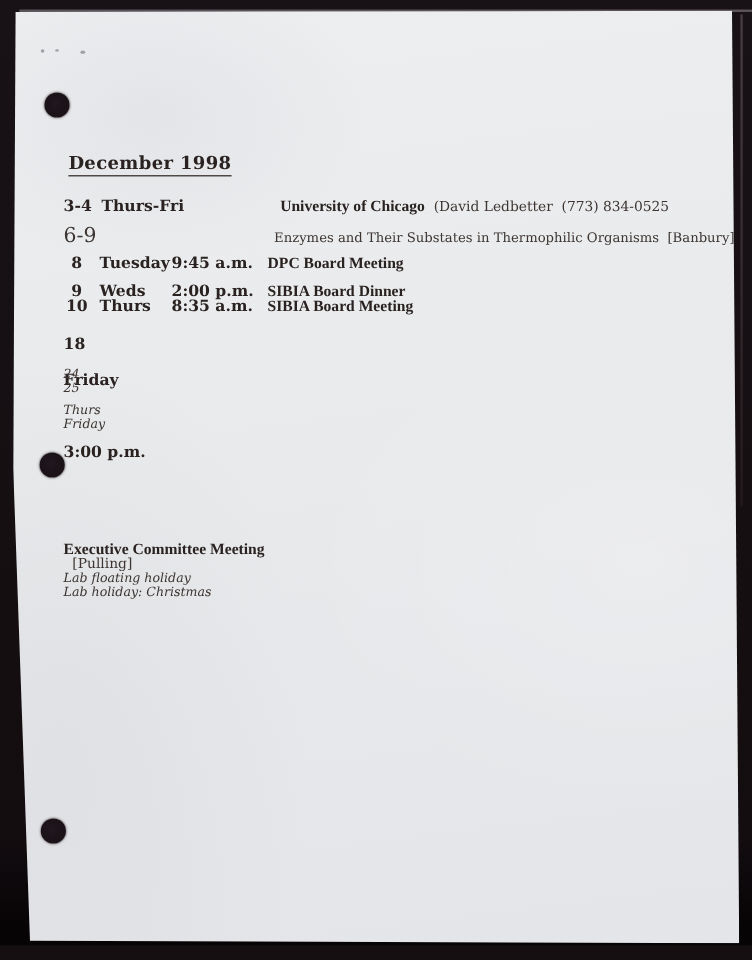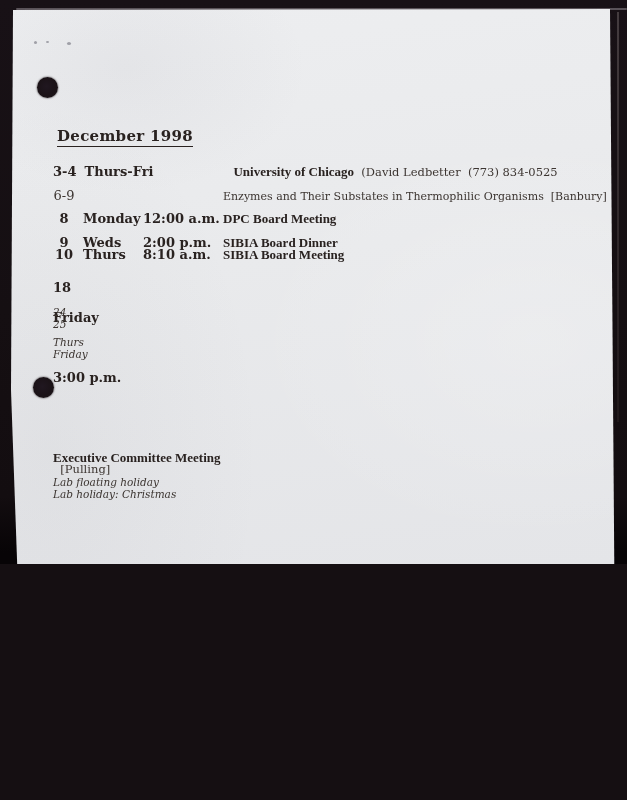--- a/index.html
+++ b/index.html
@@ -12,21 +12,21 @@
     --ink-soft: #3c3531;
     --hole: #1a1216;
   }
   * { margin: 0; padding: 0; box-sizing: border-box; }
   html, body { background: var(--mat); }
   body { font-family: "DejaVu Serif", "Liberation Serif", serif; }
 
   .scene {
     position: relative;
     width: 627px;
-    height: 564px;
+    height: 788px;
     overflow: hidden;
     background: linear-gradient(180deg, #181116 0%, #150f12 55%, #130d10 88%, var(--mat-bottom) 98%, var(--mat-bottom) 100%);
   }
 
   
   .edge-highlight-top {
     position: absolute; left: 16px; top: 8px; width: 611px; height: 2px;
     background: rgba(170,165,170,0.45); border-radius: 1px;
   }
   .edge-highlight-right {
@@ -81,21 +81,21 @@
   .c-date { flex: 0 0 30px; text-align: center; padding-right: 8px; }
   .c-day  { flex: 0 0 60px; }
   .c-time { flex: 0 0 80px; }
   .c-event { flex: 0 0 auto; font-family: Liberation Serif, serif; }
   .c-note { flex: 0 0 auto; }
 
   .row-main { font-size: 13px; font-weight: bold; color: var(--ink); }
   .row-main .c-note { font-size: 11.5px; font-weight: normal; color: var(--ink-soft); }
 
   .row-sub { font-size: 11px; font-weight: normal; color: var(--ink-soft); }
-  .row-sub .c-date { font-size: 13px; }
+  .row-sub .c-date { font-size: 17px; }
 
   .row-holiday { font-size: 10.5px; font-style: italic; color: var(--ink-soft); flex-direction: column; }
 
   .r1 { top: 165px; }
   .r2 { top: 189px; }
   .r3 { top: 212px; }
   .r4 { top: 236px; }
   .r5 { top: 248px; }
   .r6 { top: 281px; flex-direction: column; }
   .r7 { top: 307px; }
@@ -132,38 +132,38 @@
     <div class="row row-sub r2">
       <span class="c-date">6-9</span>
       <span class="c-day"></span>
       <span class="c-time"></span>
       <span class="c-event"></span>
       <span class="c-note">Enzymes and Their Substates in Thermophilic Organisms  [Banbury]</span>
     </div>
 
     <div class="row row-main r3">
       <span class="c-date">8</span>
-      <span class="c-day">Monday</span>
-      <span class="c-time">12:00 a.m.</span>
+      <span class="c-day">Tuesday</span>
+      <span class="c-time">9:45 a.m.</span>
       <span class="c-event">DPC Board Meeting</span>
       <span class="c-note"></span>
     </div>
 
     <div class="row row-main r4">
       <span class="c-date">9</span>
       <span class="c-day">Weds</span>
       <span class="c-time">2:00 p.m.</span>
       <span class="c-event">SIBIA Board Dinner</span>
       <span class="c-note"></span>
     </div>
 
     <div class="row row-main r5">
       <span class="c-date">10</span>
       <span class="c-day">Thurs</span>
-      <span class="c-time">8:10 a.m.</span>
+      <span class="c-time">8:35 a.m.</span>
       <span class="c-event">SIBIA Board Meeting</span>
       <span class="c-note"></span>
     </div>
 
     <div class="row row-main r6">
       <span class="c-date">18</span>
       <span class="c-day">Friday</span>
       <span class="c-time">3:00 p.m.</span>
       <span class="c-event">Executive Committee Meeting</span>
       <span class="c-note">  [Pulling]</span>

